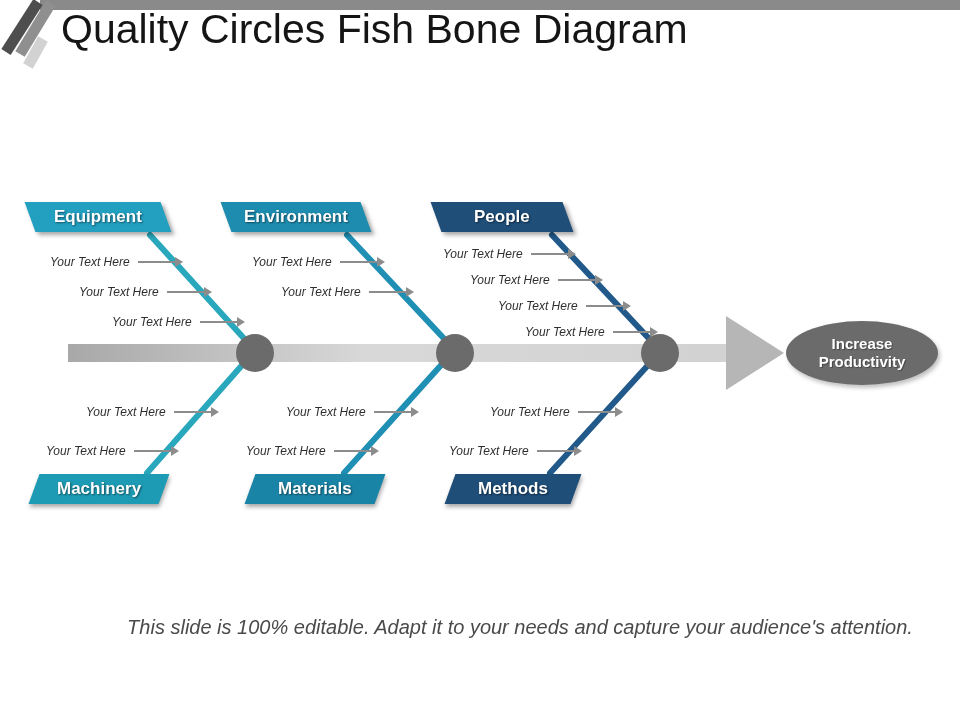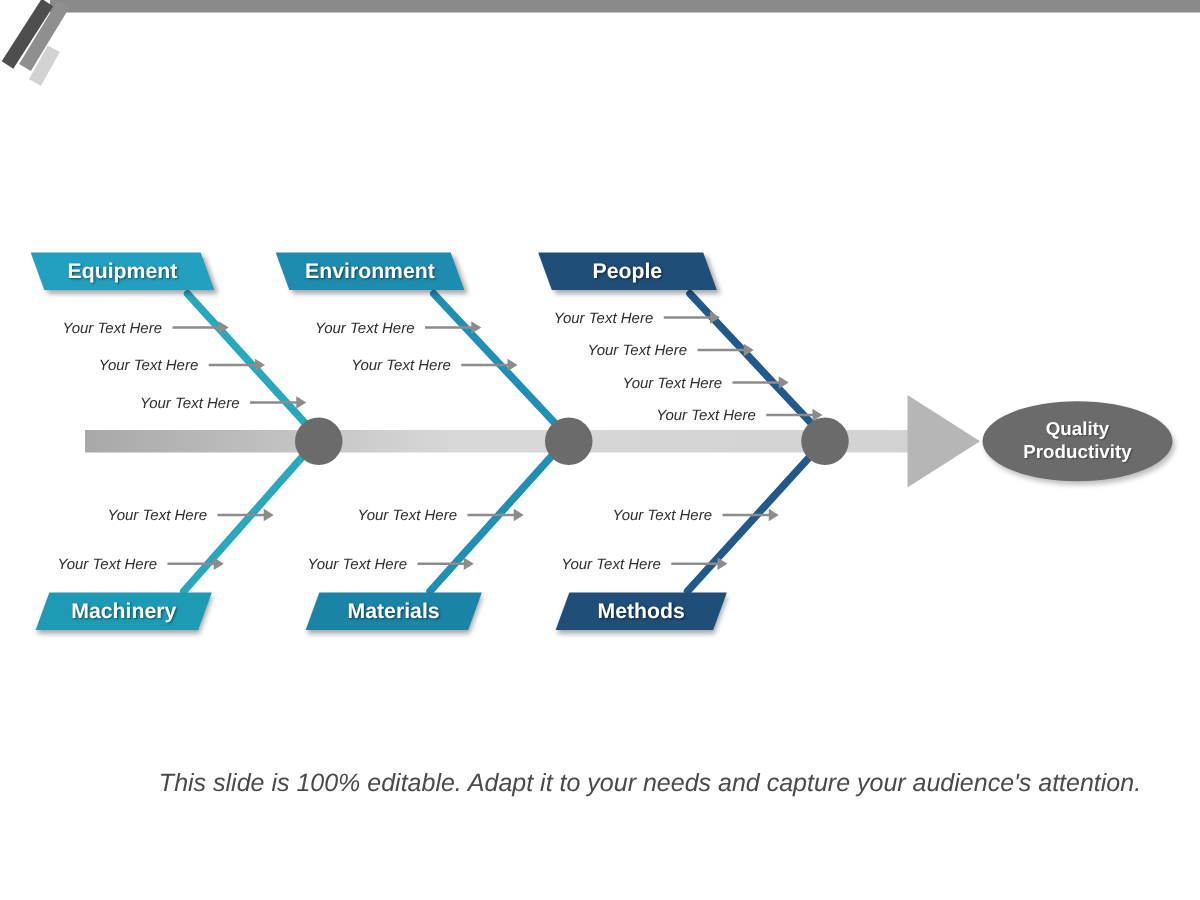--- a/index.html
+++ b/index.html
@@ -69,39 +69,40 @@
 <div id="slide">
 
   <div class="topbar"></div>
 
   <svg class="corner-svg" width="70" height="80" viewBox="0 0 70 80">
     <line x1="6" y1="52" x2="38" y2="2" stroke="#4e4e4e" stroke-width="11"></line>
     <line x1="20" y1="54" x2="51" y2="3" stroke="#8f8f8f" stroke-width="11"></line>
     <line x1="28" y1="66" x2="43" y2="39" stroke="#d2d2d2" stroke-width="11"></line>
   </svg>
 
+  <div class="title">Quality Circles Fish Bone Diagram</div>
 
   <div class="spine"></div>
   <div class="arrowhead"></div>
 
   <svg class="branches" width="960" height="720" viewBox="0 0 960 720">
     <line x1="150" y1="235" x2="250" y2="345" stroke-width="6" stroke-linecap="round" stroke="#29A7BC"></line>
     <line x1="147" y1="473" x2="244" y2="363" stroke-width="6" stroke-linecap="round" stroke="#29A7BC"></line>
     <line x1="347" y1="235" x2="450" y2="345" stroke-width="6" stroke-linecap="round" stroke="#1F8FB4"></line>
     <line x1="344" y1="473" x2="443" y2="363" stroke-width="6" stroke-linecap="round" stroke="#1F8FB4"></line>
     <line x1="552" y1="235" x2="655" y2="345" stroke-width="6" stroke-linecap="round" stroke="#20598A"></line>
     <line x1="550" y1="473" x2="650" y2="363" stroke-width="6" stroke-linecap="round" stroke="#20598A"></line>
   </svg>
 
   <div class="node n1" style="background-color: rgb(107, 107, 107);"></div>
   <div class="node n2" style="background-color: rgb(107, 107, 107);"></div>
   <div class="node n3" style="background-color: rgb(107, 107, 107);"></div>
 
   <div class="effect" style="background-color: rgb(107, 107, 107);">
-    <span>Quality</span>
+    <span>Increase</span>
     <span>Productivity</span>
   </div>
 
   <div class="cat top equipment" style="background-color: rgb(35, 159, 192);">
     <span>Equipment</span>
   </div>
   <div class="cat top environment" style="background-color: rgb(30, 140, 174);">
     <span>Environment</span>
   </div>
   <div class="cat top people" style="background-color: rgb(31, 78, 121);">

